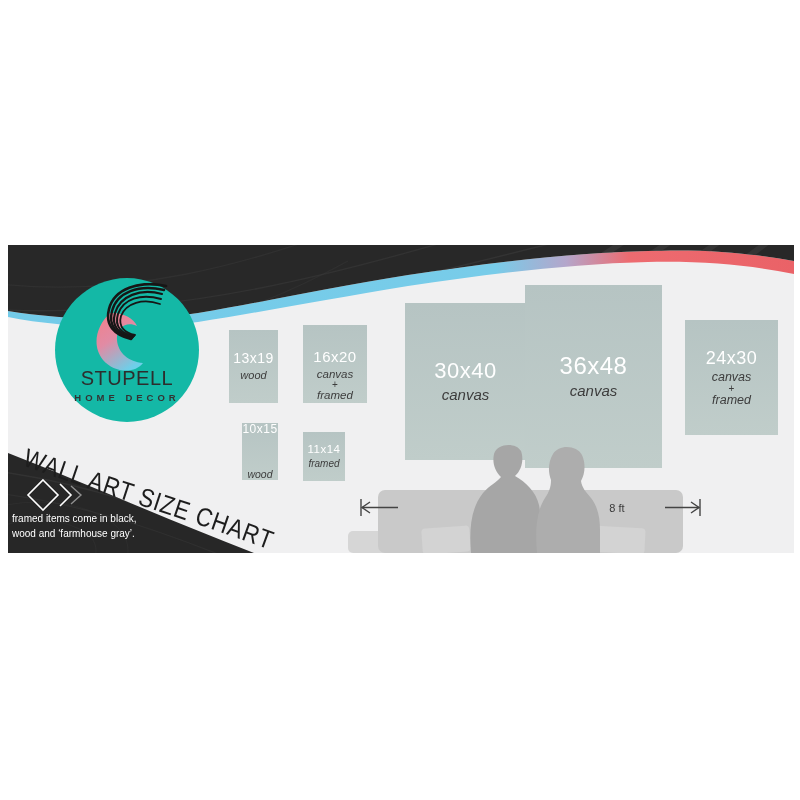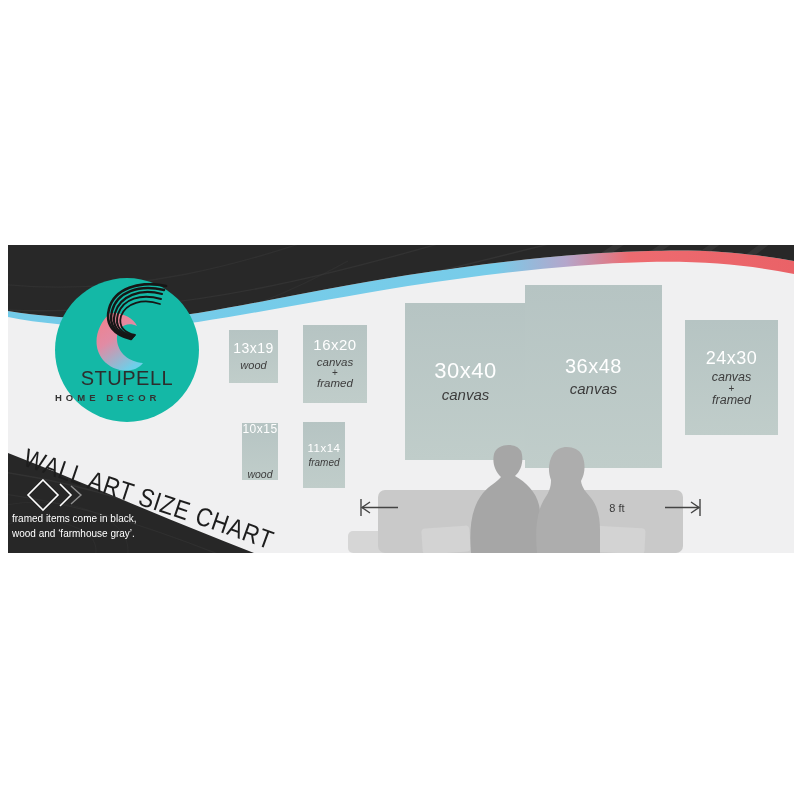--- a/index.html
+++ b/index.html
@@ -23,50 +23,50 @@
   .logo-circle{
     position:absolute;left:47px;top:33px;width:144px;height:144px;
     background:#14b8a6;border-radius:50%;z-index:5;
   }
   .logo-s{position:absolute;left:26px;top:5px;width:90px;height:90px;}
   .logo-name{
     position:absolute;left:0;top:89px;width:100%;text-align:center;
     font-size:20px;letter-spacing:0.5px;color:#2d2d2d;font-weight:400;
   }
   .logo-sub{
-    position:absolute;left:0;top:114px;width:100%;
+    position:absolute;left:0;top:114px;width:100%;text-align:center;
     font-size:9.5px;letter-spacing:4px;color:#333;font-weight:600;
   }
   .diamond-svg{position:absolute;left:12px;top:228px;z-index:4;}
   .tagline{
     position:absolute;left:4px;top:266px;width:200px;z-index:4;
     color:#ffffff;font-size:10px;line-height:15px;
   }
   .frame{
     position:absolute;z-index:3;
     display:flex;flex-direction:column;align-items:center;justify-content:center;
     text-align:center;
     background:linear-gradient(180deg,#b6c4c3 0%,#c0cdca 100%);
   }
   .frame span{display:block;}
   .f-size{color:#ffffff;letter-spacing:0.5px;line-height:1.12;margin-bottom:2px;}
   .f-mat{color:#3d3d3d;line-height:1.18;font-style:italic;}
   .f-plus{color:#3d3d3d;font-size:10px;line-height:8px;margin:0;}
-  .fr-a{left:221px;top:85px;width:49px;height:53px;}
+  .fr-a{left:221px;top:85px;width:49px;height:73px;}
   .fr-a .f-size{font-size:14px}.fr-a .f-mat{font-size:11px}
-  .fr-b{left:295px;top:80px;width:64px;height:78px;}
+  .fr-b{left:295px;top:80px;width:64px;height:78px;justify-content:flex-end;}
   .fr-b .f-size{font-size:15px}.fr-b .f-mat{font-size:11.5px}
   .fr-c{left:234px;top:178px;width:36px;height:57px;justify-content:space-between;}
   .fr-c .f-size{font-size:12px}.fr-c .f-mat{font-size:10.5px}
-  .fr-d{left:295px;top:177px;width:42px;height:66px;}
+  .fr-d{left:295px;top:187px;width:42px;height:49px;}
   .fr-d .f-size{font-size:11.5px}.fr-d .f-mat{font-size:10px}
   .fr-e{left:397px;top:58px;width:121px;height:157px;}
   .fr-e .f-size{font-size:22px}.fr-e .f-mat{font-size:15px}
   .fr-f{left:517px;top:40px;width:137px;height:183px;}
-  .fr-f .f-size{font-size:20px}.fr-f .f-mat{font-size:15px}
+  .fr-f .f-size{font-size:24px}.fr-f .f-mat{font-size:15px}
   .fr-g{left:677px;top:75px;width:93px;height:115px;}
   .fr-g .f-size{font-size:18px}.fr-g .f-mat{font-size:12.5px}
   .scene-svg{position:absolute;left:340px;top:195px;z-index:6;}
   .scene-svg text{font-family:"Liberation Sans", sans-serif;font-size:11px;fill:#3a3a3a;}
 </style>
 </head>
 <body>
 
 <div class="banner">
 

